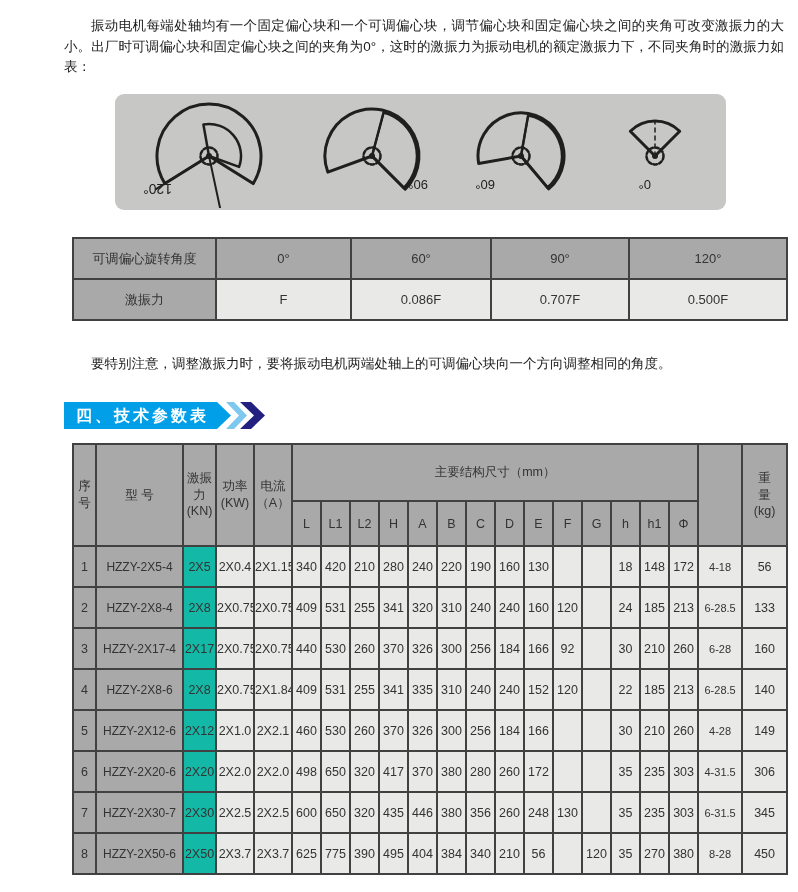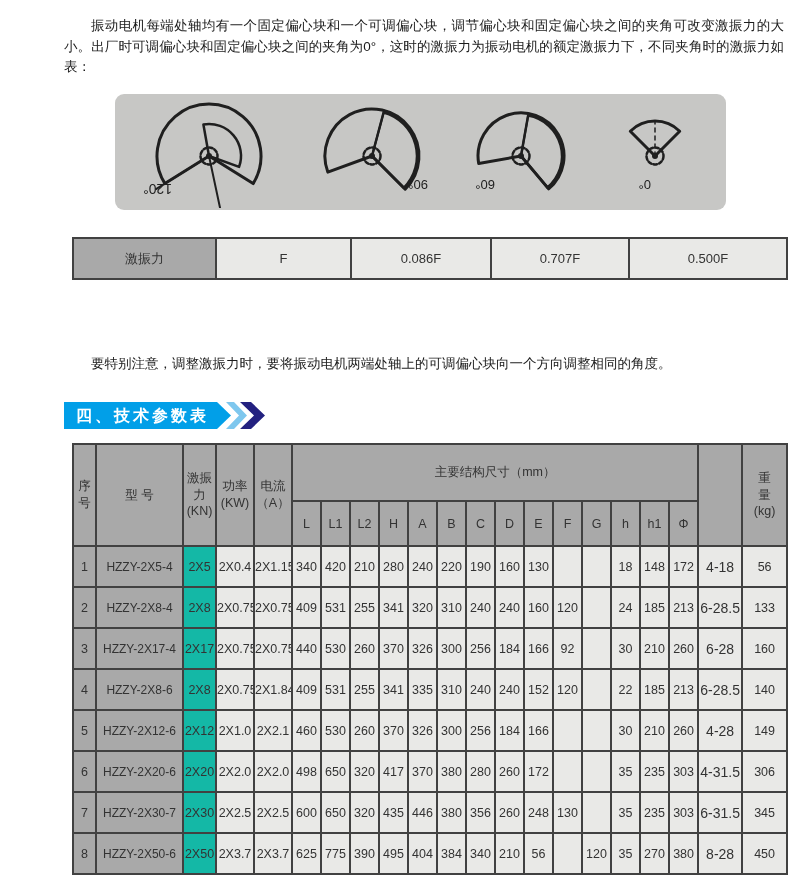--- a/index.html
+++ b/index.html
@@ -39,21 +39,21 @@
   .banner-arrows { margin-left: -8px; }
 
   
   .spec { position: absolute; left: 72px; top: 443px; width: 714px; font-size: 12.5px; }
   .spec thead tr:first-child th { height: 57px; }
   .spec thead tr:last-child  th { height: 45px; }
   .spec tbody td { height: 41px; }
   .spec th.v { white-space: pre-line; line-height: 1.35; }
   .spec th.nphi { vertical-align: bottom; padding-bottom: 13px; padding-left: 48px; }
   .spec td.model { font-size: 12px; }
-  .spec td.small { font-size: 14px; }
+  .spec td.small { font-size: 11px; }
 </style>
 </head>
 <body>
 
 <div class="page">
 
   <p class="para" id="intro">振动电机每端处轴均有一个固定偏心块和一个可调偏心块，调节偏心块和固定偏心块之间的夹角可改变激振力的大小。出厂时可调偏心块和固定偏心块之间的夹角为0°，这时的激振力为振动电机的额定激振力下，不同夹角时的激振力如表：</p>
 
   <div class="fanbox" id="fanbox">
       <div class="fan">
@@ -108,20 +108,27 @@
 
   <table class="angle">
     <colgroup>
       <col style="width:143px">
         <col style="width:135px">
         <col style="width:140px">
         <col style="width:138px">
         <col style="width:158px">
     </colgroup>
     <tbody>
+        <tr>
+      <td class="bg-g">可调偏心旋转角度</td>
+      <td class="bg-g">0°</td>
+      <td class="bg-g">60°</td>
+      <td class="bg-g">90°</td>
+      <td class="bg-g">120°</td>
+    </tr>
     <tr>
       <td class="bg-g">激振力</td>
       <td class="bg-l">F</td>
       <td class="bg-l">0.086F</td>
       <td class="bg-l">0.707F</td>
       <td class="bg-l">0.500F</td>
     </tr>
   </tbody>
     </table>
 

